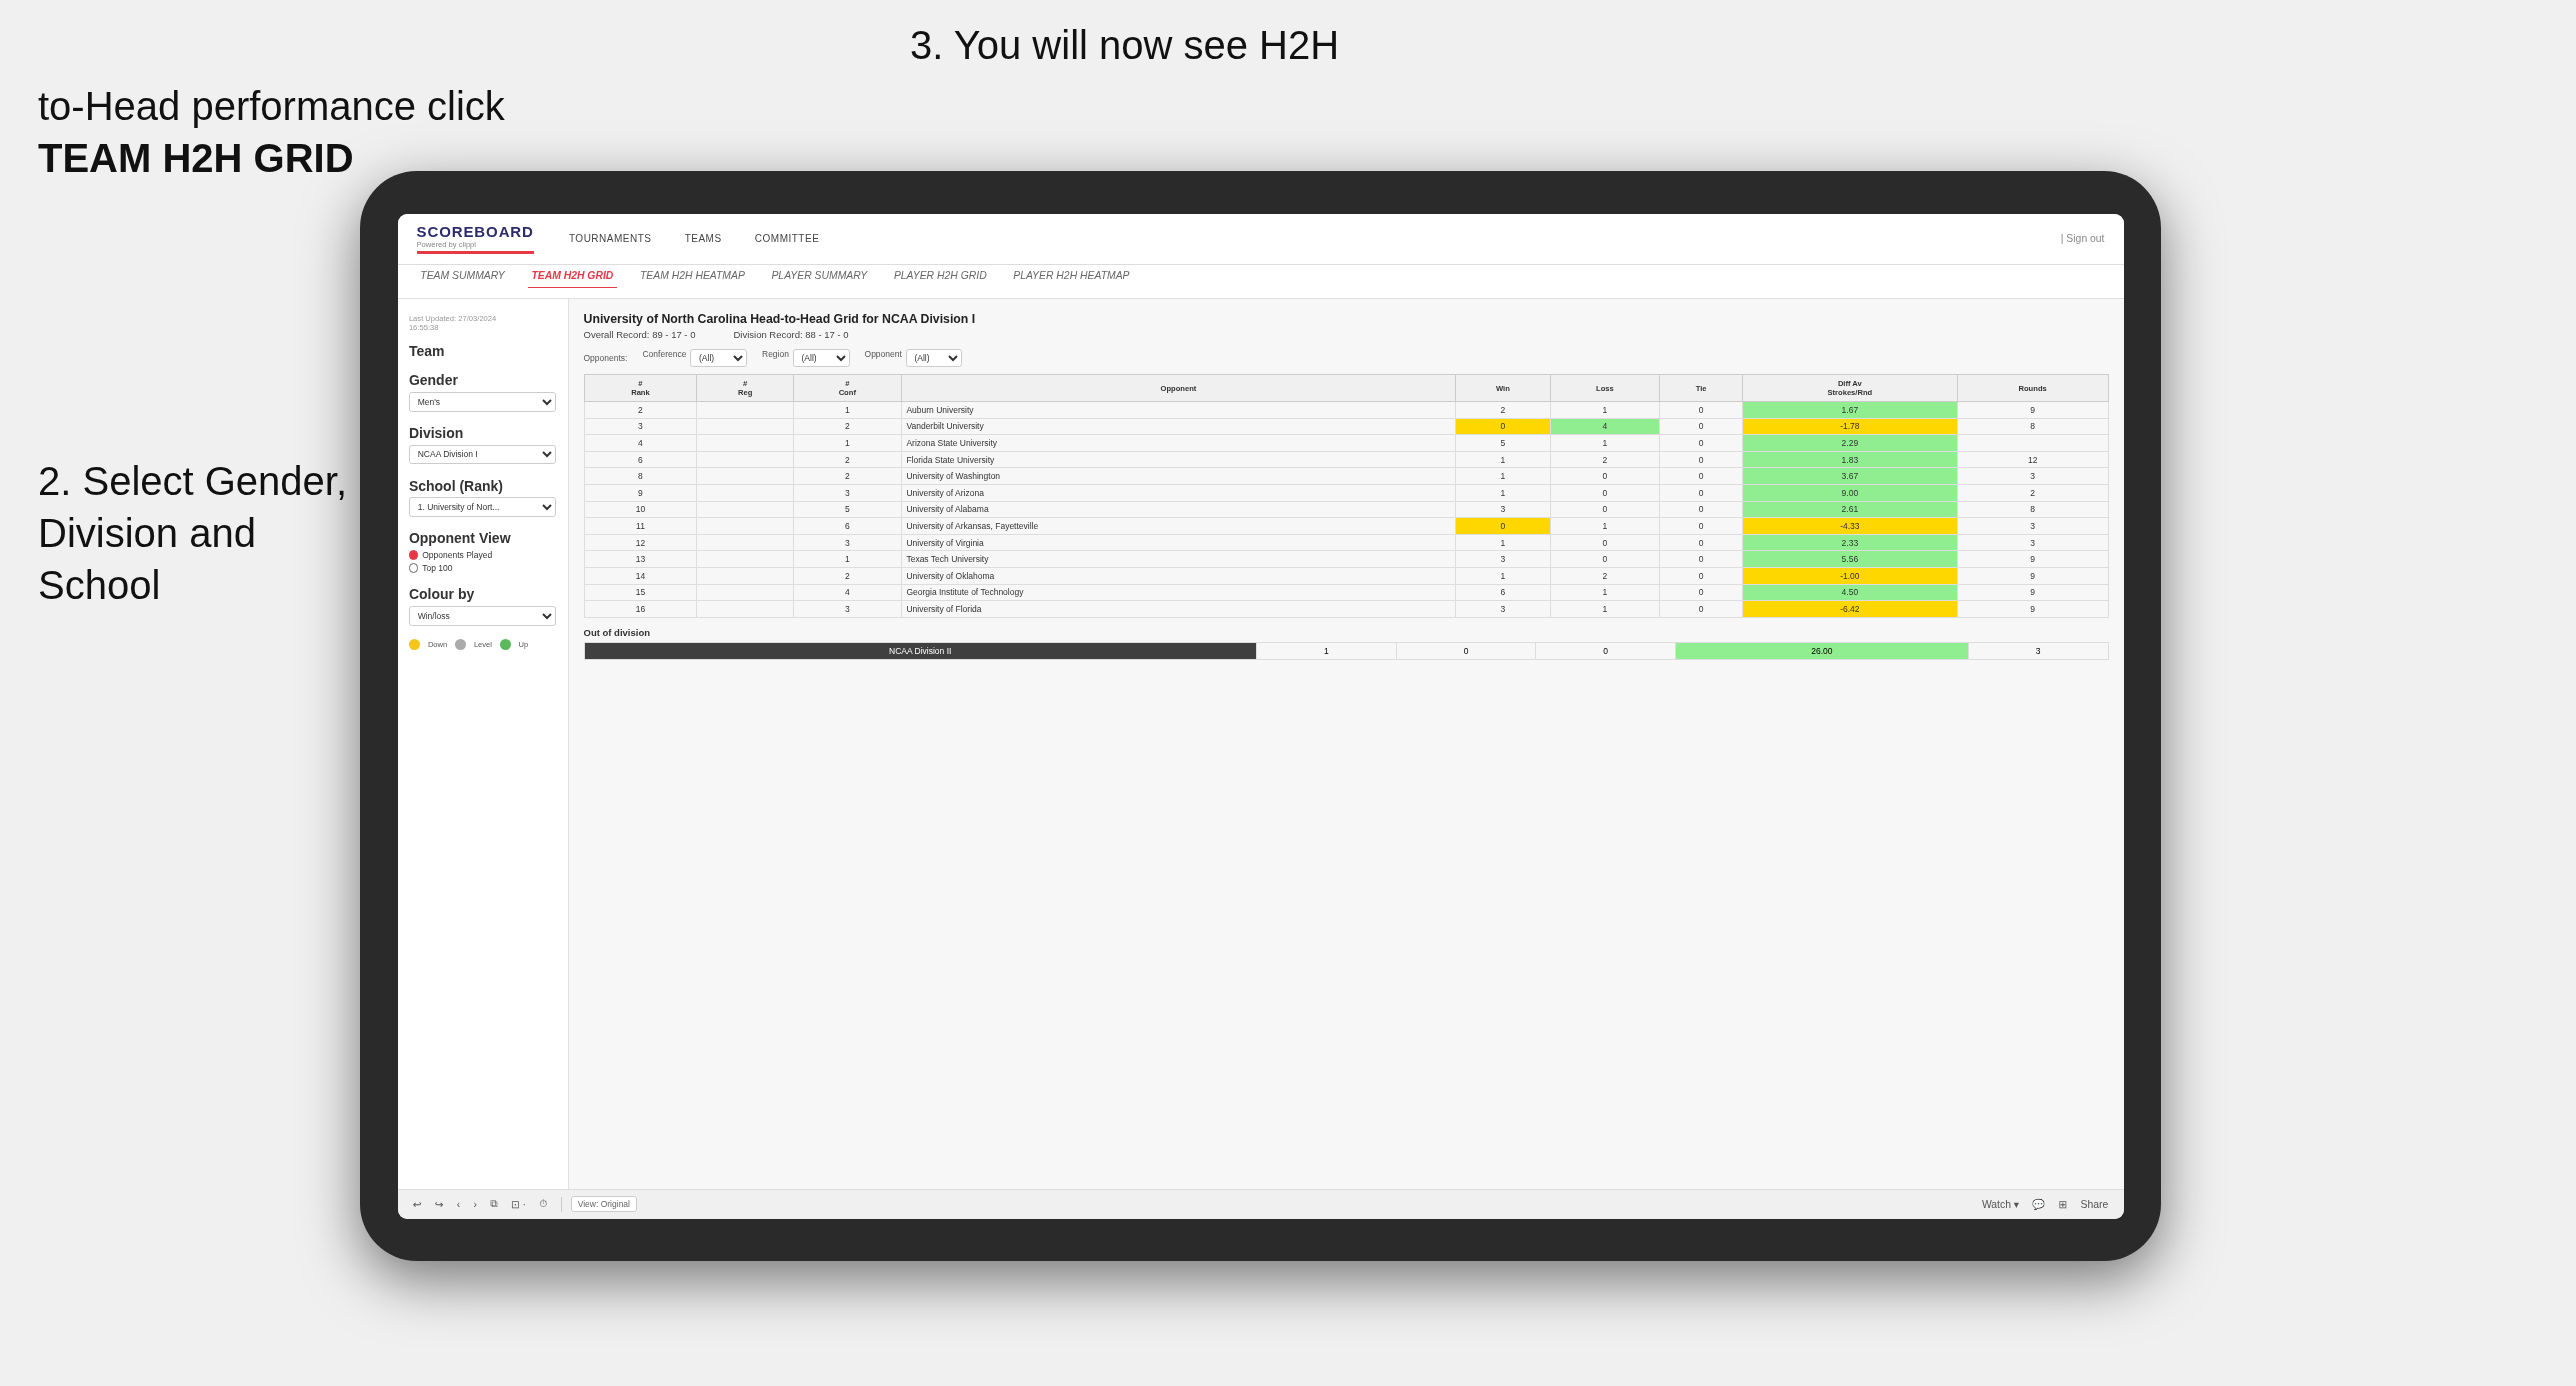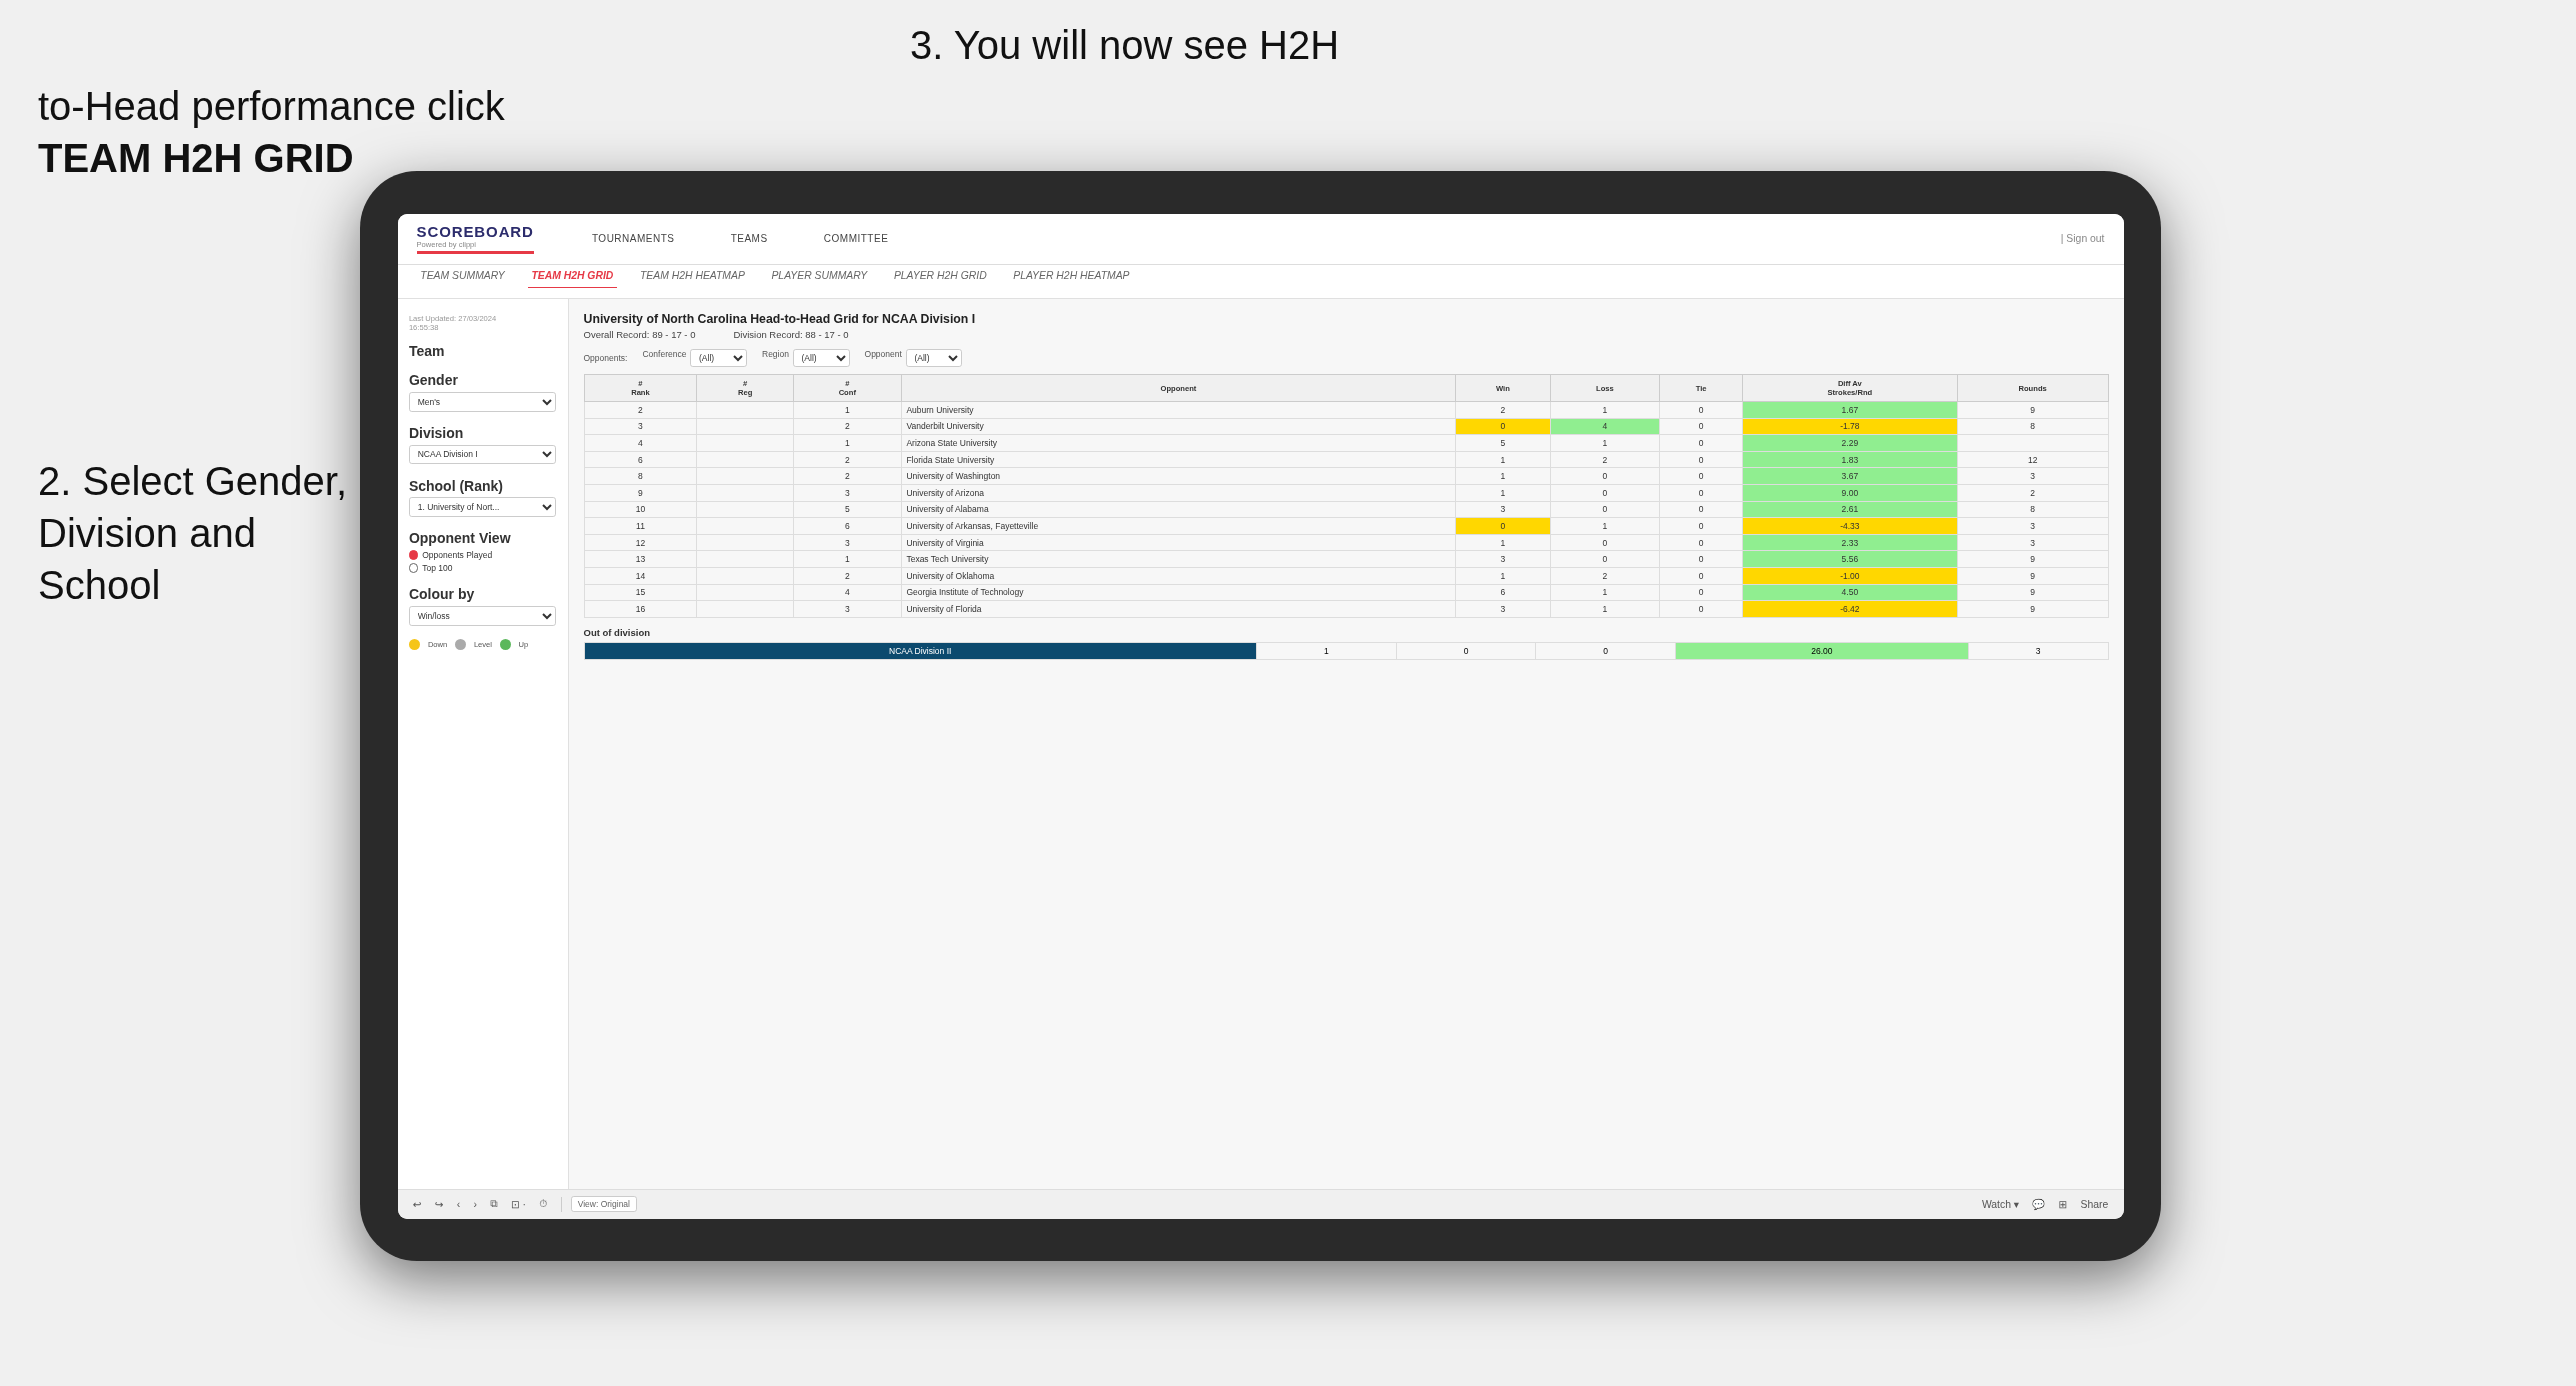--- a/index.html
+++ b/index.html
@@ -55,21 +55,21 @@
       flex-direction: column;
     }
 
     
     .nav-bar {
       background: #fff;
       border-bottom: 0.9px solid #ddd;
       padding: 25px 19px;
       display: flex;
       align-items: center;
-      gap: 41px;
+      gap: 18px;
       height: 46px;
       justify-content: space-between;
     }
     .logo-area {
       display: flex;
       flex-direction: column;
       margin-right: 9.5px;
     }
     .logo-text {
       font-size: 15px;
@@ -277,21 +277,21 @@
     .out-table {
       width: 100%;
       border-collapse: collapse;
       font-size: 8.5px;
     }
     .out-table td {
       border: 0.9px solid #ddd;
       padding: 2.8px 4.7px;
       text-align: center;
     }
-    .out-table .cell-blue { background: #0c4a6e; color: #fff; }
+    .out-table .cell-blue { background: #404040; color: #fff; }
 
     
     .toolbar {
       background: #f0f0f0;
       border-top: 0.9px solid #ddd;
       height: 30px;
       display: flex;
       align-items: center;
       padding: 0 11.4px;
       gap: 5.7px;

